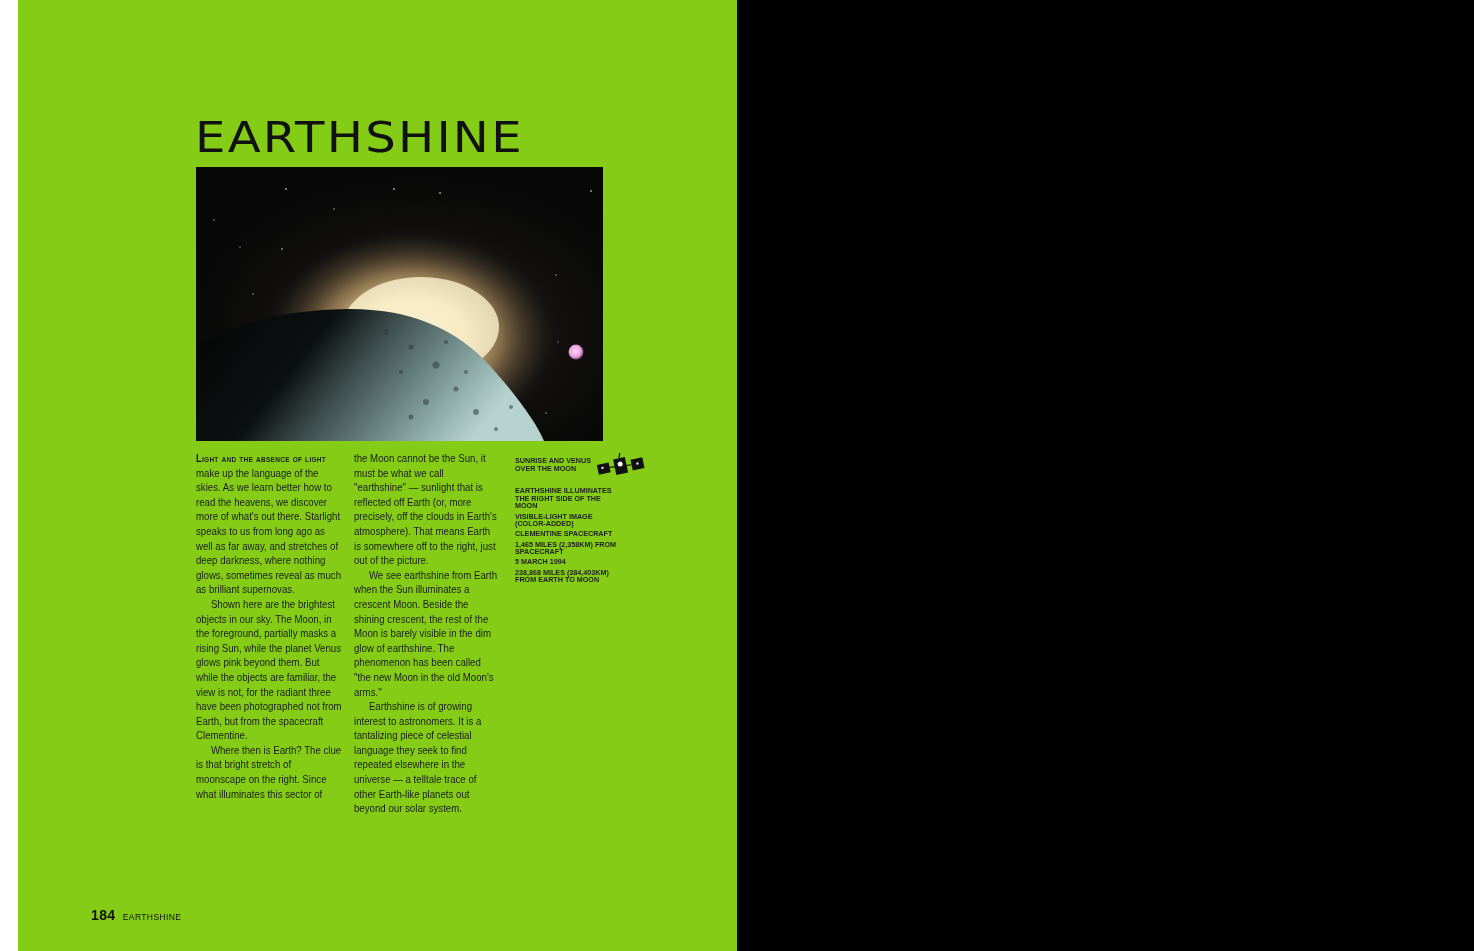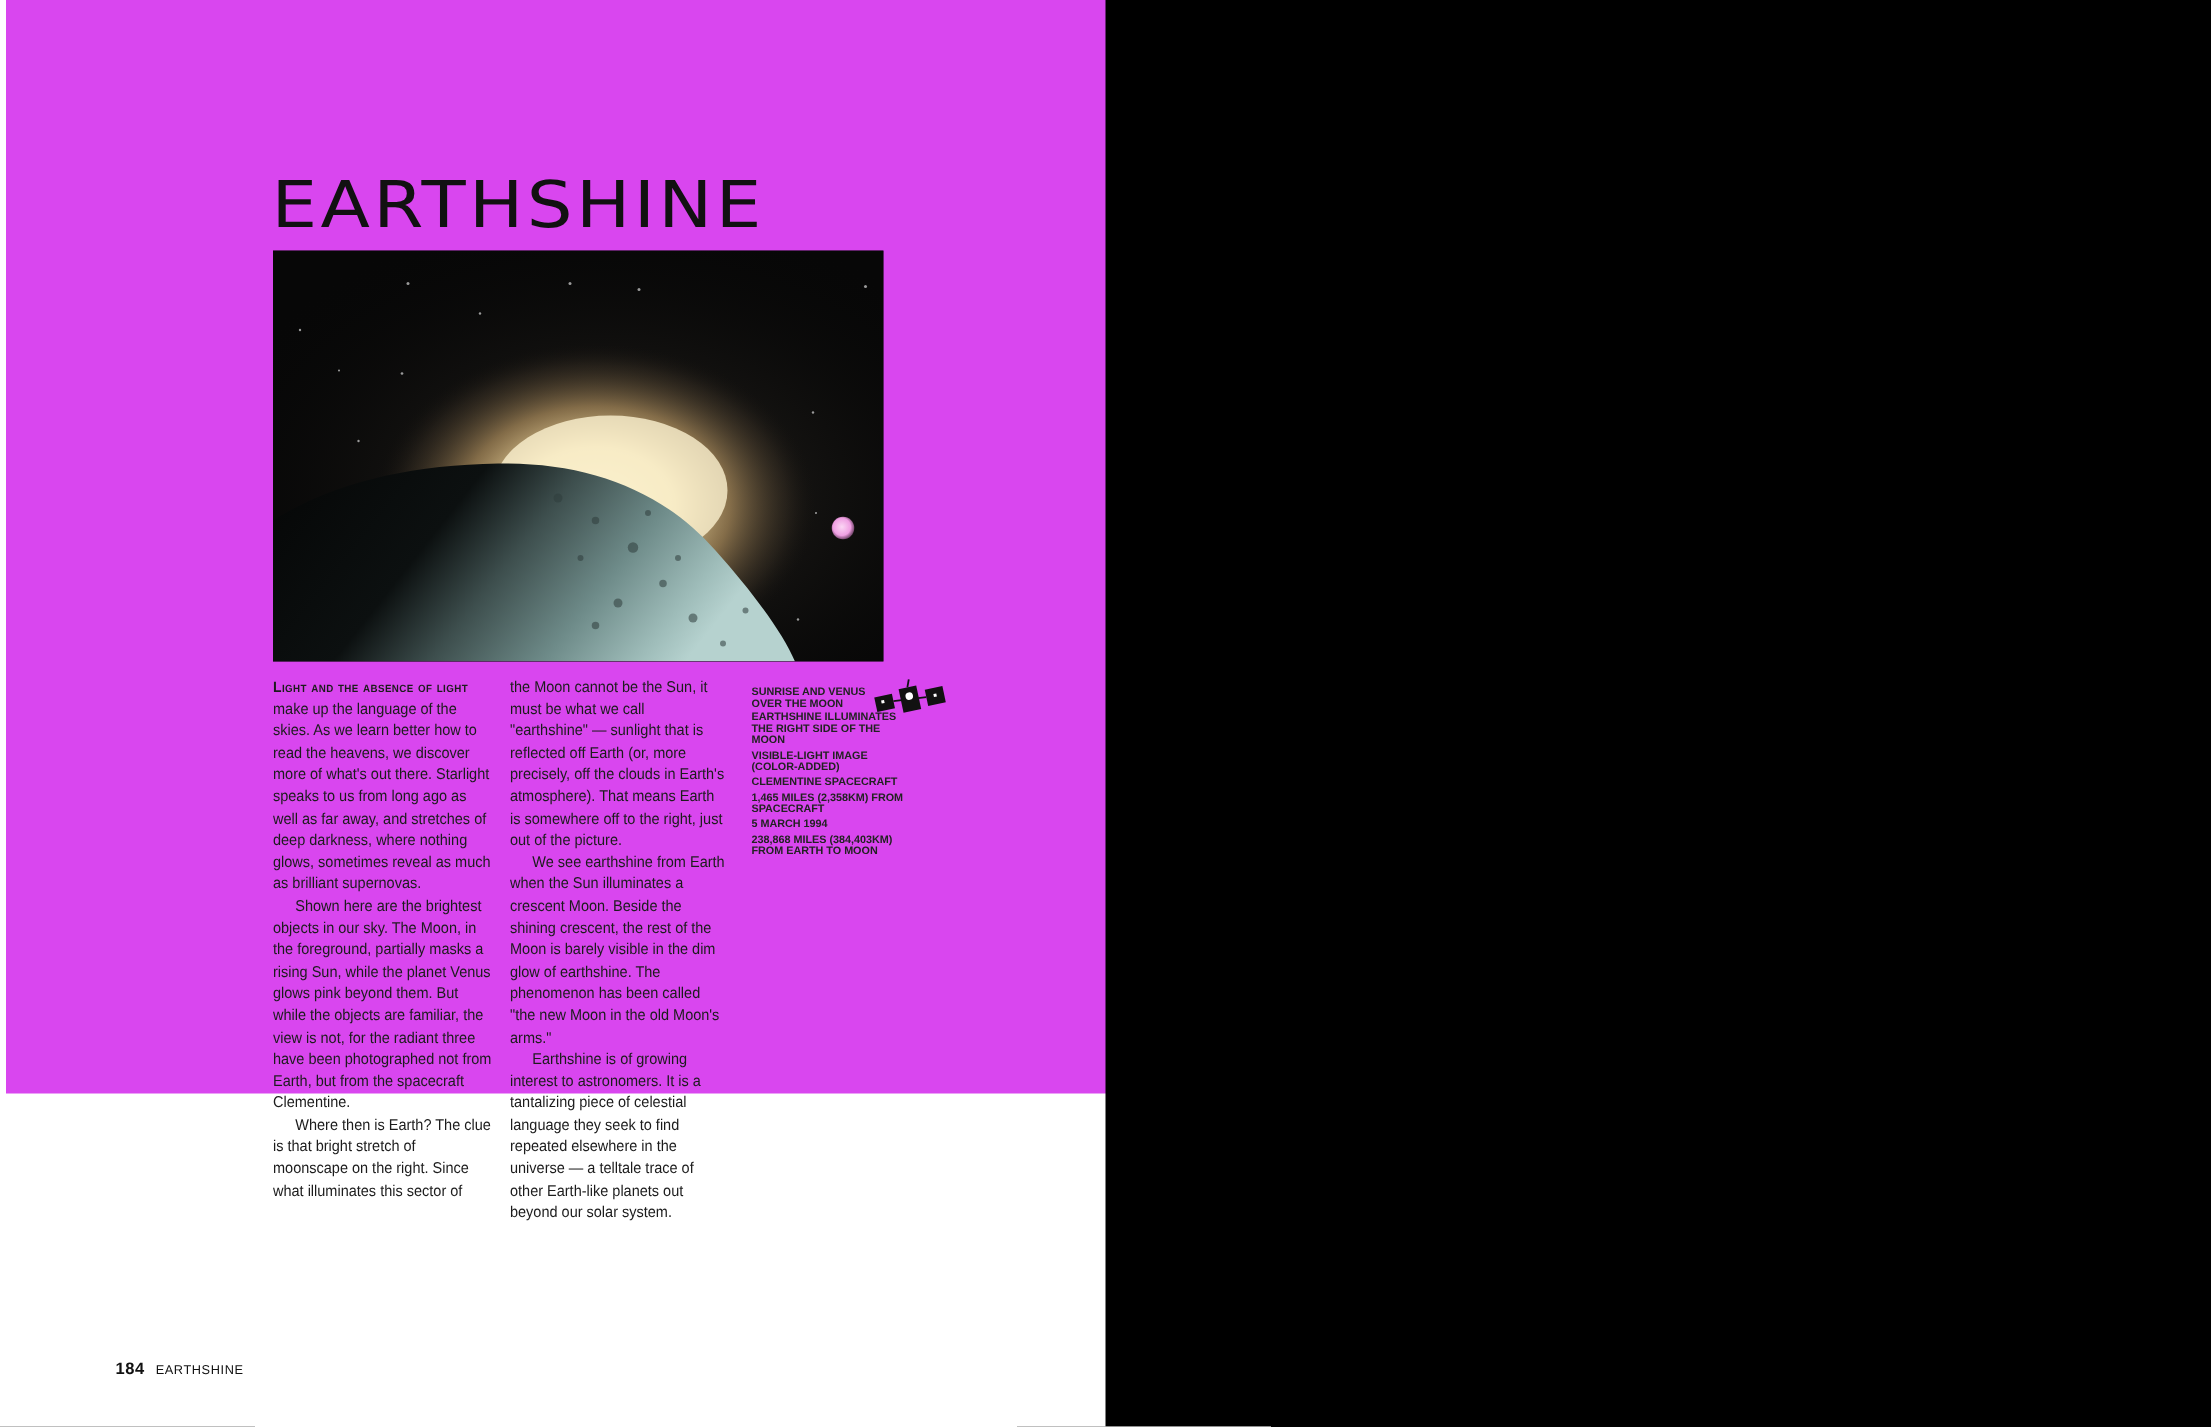--- a/index.html
+++ b/index.html
@@ -1,19 +1,19 @@
 <!DOCTYPE html>
 <html><head>
   <meta charset="utf-8">
   <style>
     * { margin: 0; padding: 0; box-sizing: border-box; }
     html, body { width: 1474px; height: 951px; overflow: hidden; background: #ffffff; }
     body { position: relative; font-family: "Liberation Sans", sans-serif; color: #1a1a1a; }
 
-    .left-page { position: absolute; left: 4px; top: 0; width: 737px; height: 729px; background: #d946ef; }
+    .left-page { position: absolute; left: 18px; top: 0; width: 737px; height: 951px; background: #84cc16; }
     .right-page { position: absolute; left: 737px; top: 0; width: 737px; height: 951px; background: #000000; }
 
     .title {
       position: absolute; left: 177px; top: 113px;
       font-family: "DejaVu Sans", sans-serif;
       font-size: 43px; font-weight: 400; letter-spacing: 2px;
       color: #111; line-height: 48px;
       transform: scaleX(1.12); transform-origin: left top;
     }
 
@@ -33,30 +33,30 @@
     .col p.indent { text-indent: 16px; }
     .col .smallcaps { font-variant: small-caps; font-weight: 700; letter-spacing: 0.3px; font-size: 10px; }
     .col1 { left: 178px; width: 158px; }
     .col2 { left: 336px; width: 154px; }
 
     .caption {
       position: absolute; left: 497px; top: 457px; width: 110px;
       font-family: "Liberation Sans Narrow", "Liberation Sans", sans-serif;
       font-size: 7.2px; line-height: 7.6px; color: #222; text-transform: uppercase;
     }
-    .caption .cap-title { font-weight: 700; margin-bottom: 2px; }
+    .caption .cap-title { font-weight: 700; margin-bottom: 15px; }
     .caption .cap-item { margin-bottom: 2.6px; font-weight: bold; }
 
     .spacecraft-icon { position: absolute; left: 578px; top: 452px; width: 50px; height: 32px; }
 
     .folio {
       position: absolute; left: 73px; top: 907px;
       font-size: 10px; color: #111; letter-spacing: 0.4px;
     }
-    .folio .page-num { font-weight: 700; font-size: 11px; margin-right: 4px; }
+    .folio .page-num { font-weight: 700; font-size: 14px; margin-right: 4px; }
     .folio .section { font-size: 8.5px; text-transform: uppercase; }
   </style>
 </head>
 <body>
 
 <div class="left-page">
 
   <h1 class="title">EARTHSHINE</h1>
 
   <div class="photo">

